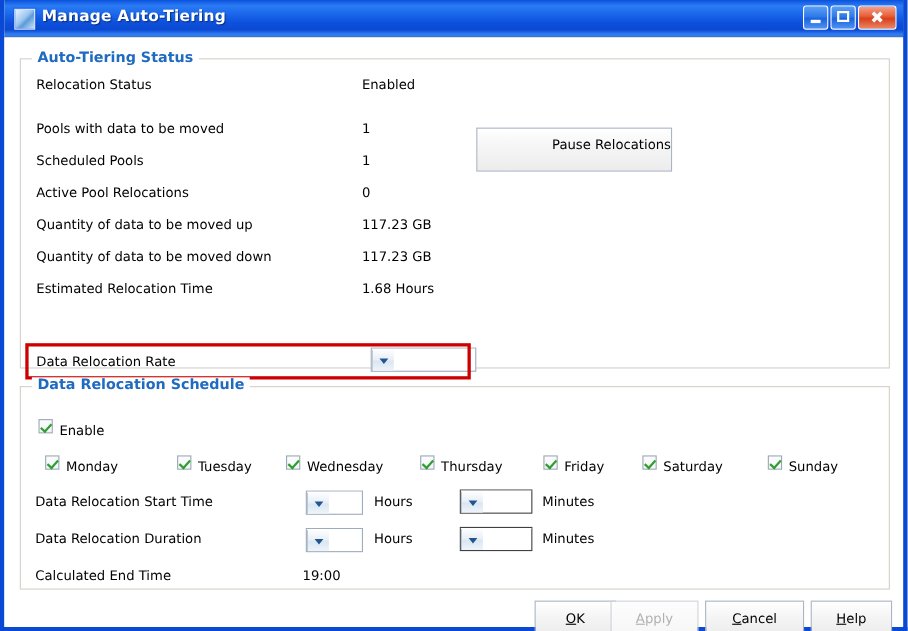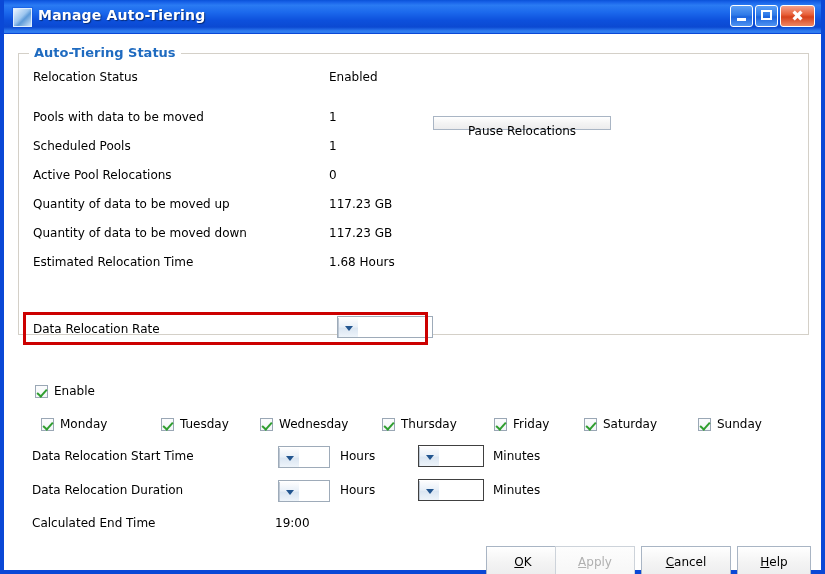--- a/index.html
+++ b/index.html
@@ -180,22 +180,23 @@
     font-size: 12px;
     text-align: center;
     white-space: nowrap;
     cursor: default;
   }
   #pause-relocations-button {
     position: absolute;
     left: 414px;
     top: 62px;
     width: 178px;
-    height: 14px;
+    height: 40px;
     line-height: 28px;
+    text-align: right;
   }
 
   
   #rate-highlight {
     position: absolute;
     left: 4px;
     top: 258px;
     width: 405px;
     height: 33px;
     border: 3px solid #cc0000;
@@ -256,21 +257,20 @@
     white-space: nowrap;
   }
 
   
   .checkbox-item {
     position: absolute;
     height: 20px;
     line-height: 20px;
     white-space: nowrap;
     display: flex;
-    align-items: center;
   }
   .cb {
     width: 13px;
     height: 13px;
     box-sizing: border-box;
     border: 1px solid #9aa7b5;
     background: linear-gradient(to bottom, #fbfcfd 0%, #f2f5f8 100%);
     position: relative;
     margin-right: 6px;
     flex: 0 0 13px;
@@ -375,20 +375,23 @@
       <div class="combo" id="rate-combo">
         <span class="combo-value">Medium</span>
         <span class="combo-arrow"></span>
       </div>
 
       <div id="rate-highlight"></div>
 
       <div class="btn" id="pause-relocations-button">Pause Relocations</div>
     </div>
 
+    <div class="groupbox" id="schedule-group">
+      <div class="group-legend">Data Relocation Schedule</div>
+    </div>
 
     <div class="checkbox-item" style="left:31px; top:347px;">
       <span class="cb checked"></span>
       <span>Enable</span>
     </div>
 
     <div class="checkbox-item" style="left:37px; top:380px;">
       <span class="cb checked"></span>
       <span>Monday</span>
     </div>

